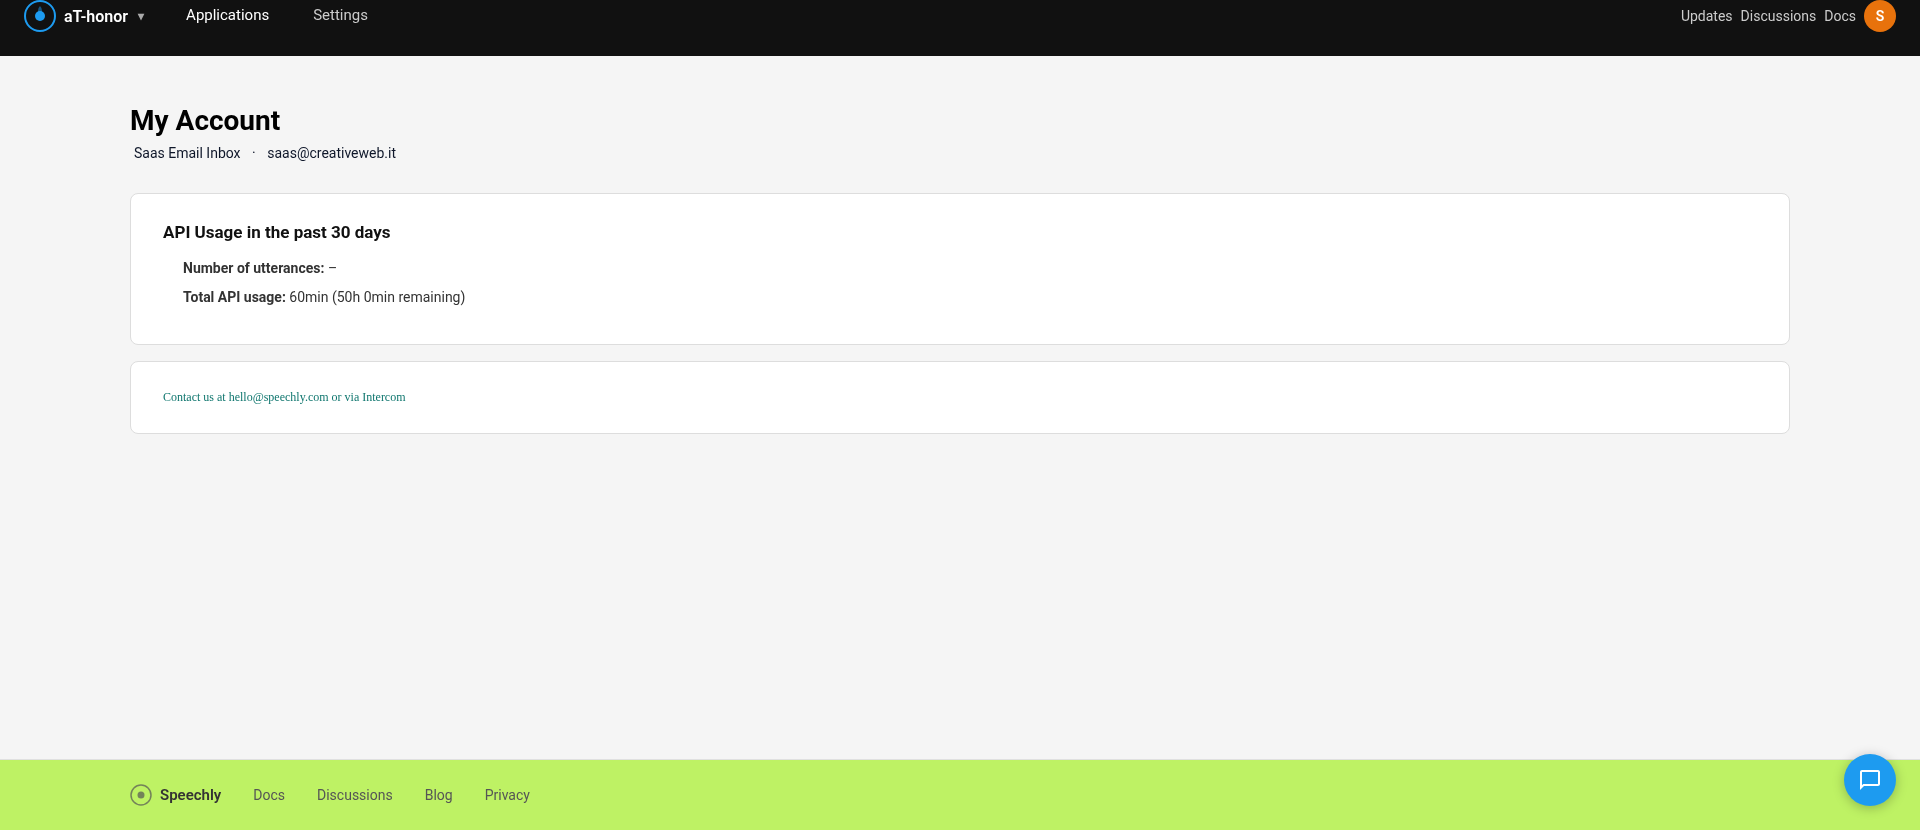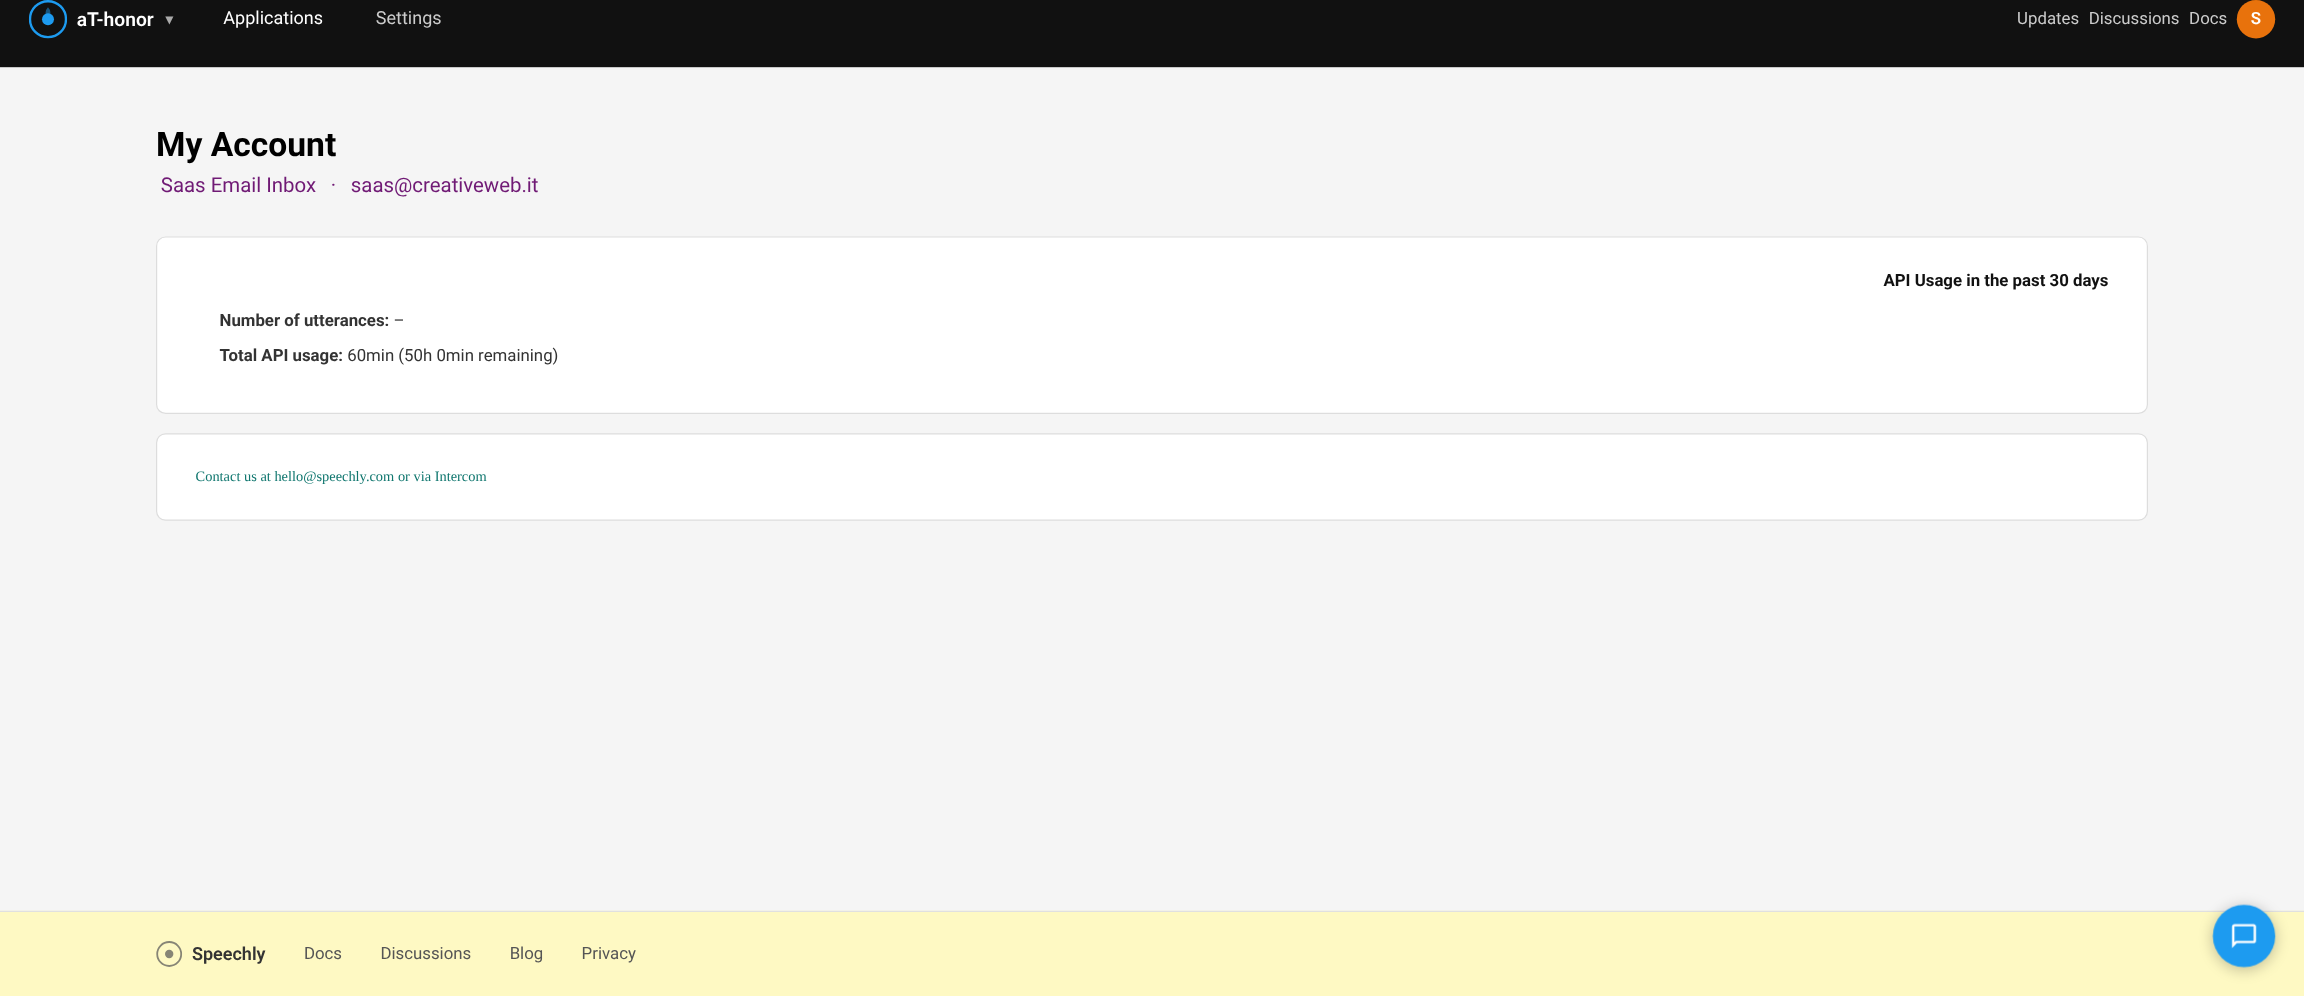--- a/index.html
+++ b/index.html
@@ -76,62 +76,61 @@
       flex: 1;
       padding: 48px 130px 80px;
     }
     .page-title {
       font-size: 28px;
       font-weight: 700;
       color: #000000;
       margin-bottom: 8px;
     }
     .page-subtitle {
-      font-size: 17px;
-      color: #701a75;
+      font-size: 14px;
+      color: #0f172a;
       margin-bottom: 32px;
     }
     .page-subtitle span {
       margin: 0 4px;
     }
 
     
     .card {
       background: #fff;
       border: 1px solid #ddd;
       border-radius: 8px;
       padding: 28px 32px;
       margin-bottom: 16px;
     }
     .card-title {
-      font-size: 14px;
+      font-size: 17px;
       font-weight: 700;
       color: #111;
       margin-bottom: 16px;
-      text-align: right;
     }
     .card-row {
       font-size: 14px;
       color: #333;
       margin-bottom: 8px;
       line-height: 1.5;
       margin-left: 20px;
     }
     .card-row strong {
       font-weight: 700;
     }
     .card-text {
       font-size: 12px;
       color: #0f766e;
       font-family: Liberation Serif, serif;
     }
 
     
     .footer {
-      background: #fef9c3;
+      background: #bef264;
       padding: 24px 130px;
       display: flex;
       align-items: center;
       gap: 32px;
       border-top: 1px solid #e0e0e0;
     }
     .footer-brand {
       display: flex;
       align-items: center;
       gap: 8px;

